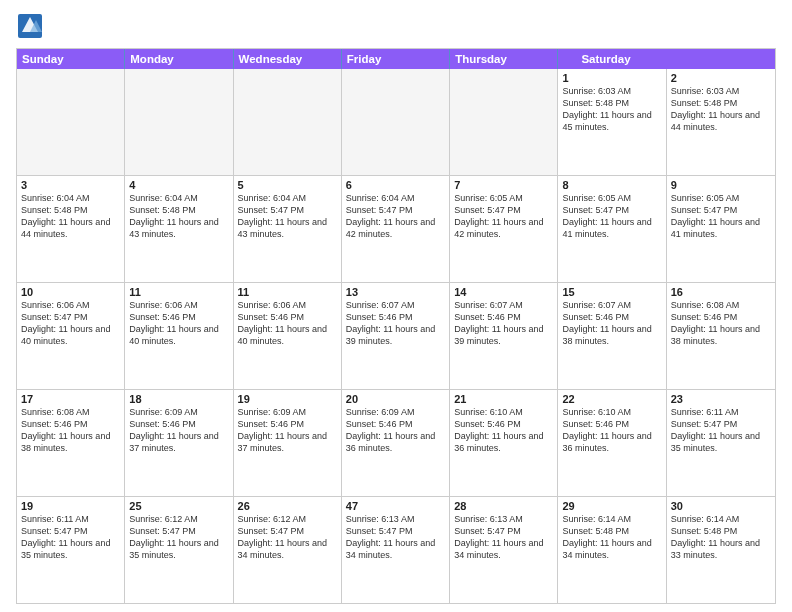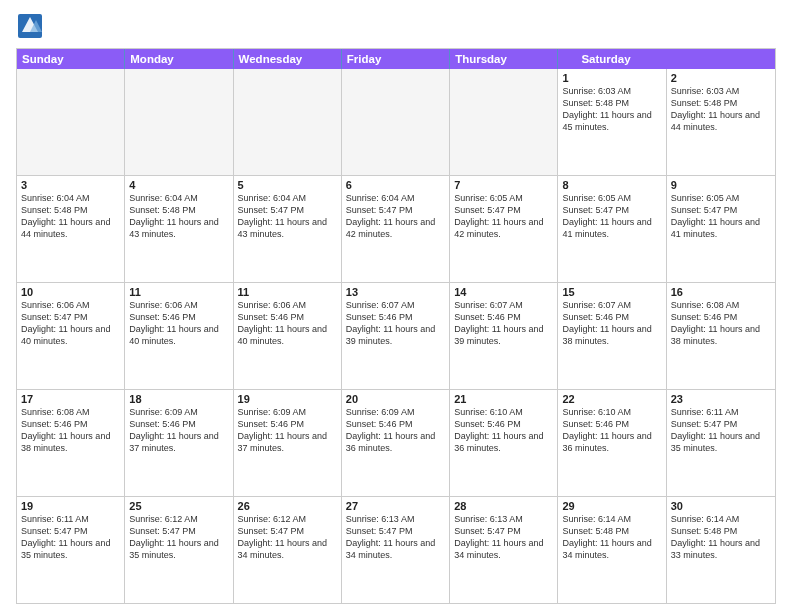--- a/index.html
+++ b/index.html
@@ -268,21 +268,21 @@
           </div>
           <div class="cal-cell">
             <span class="day-num">25</span>
             <div class="cell-info">Sunrise: 6:12 AM<br>Sunset: 5:47 PM<br>Daylight: 11 hours and 35 minutes.</div>
           </div>
           <div class="cal-cell">
             <span class="day-num">26</span>
             <div class="cell-info">Sunrise: 6:12 AM<br>Sunset: 5:47 PM<br>Daylight: 11 hours and 34 minutes.</div>
           </div>
           <div class="cal-cell">
-            <span class="day-num">27</span>
+            <span class="day-num">47</span>
             <div class="cell-info">Sunrise: 6:13 AM<br>Sunset: 5:47 PM<br>Daylight: 11 hours and 34 minutes.</div>
           </div>
           <div class="cal-cell">
             <span class="day-num">28</span>
             <div class="cell-info">Sunrise: 6:13 AM<br>Sunset: 5:47 PM<br>Daylight: 11 hours and 34 minutes.</div>
           </div>
           <div class="cal-cell">
             <span class="day-num">29</span>
             <div class="cell-info">Sunrise: 6:14 AM<br>Sunset: 5:48 PM<br>Daylight: 11 hours and 34 minutes.</div>
           </div>

